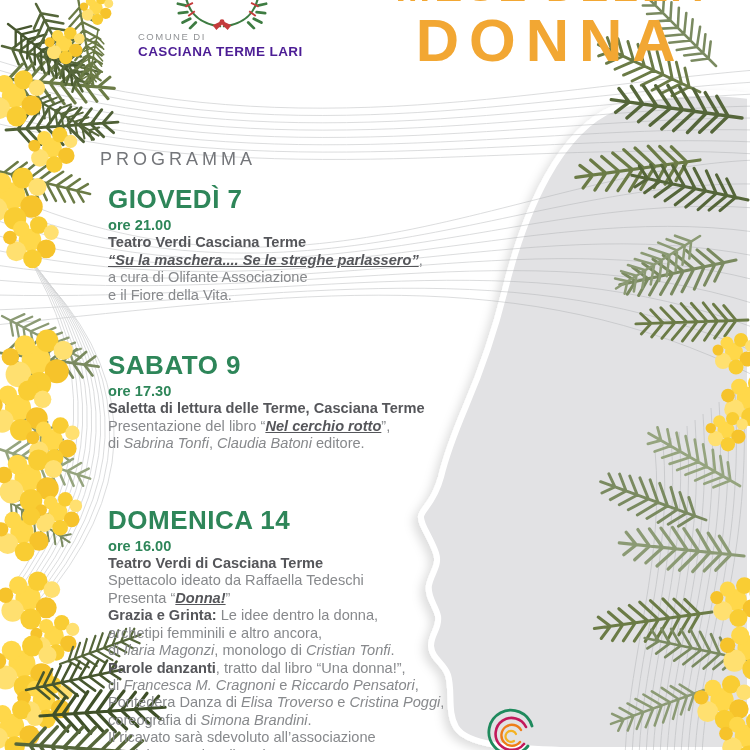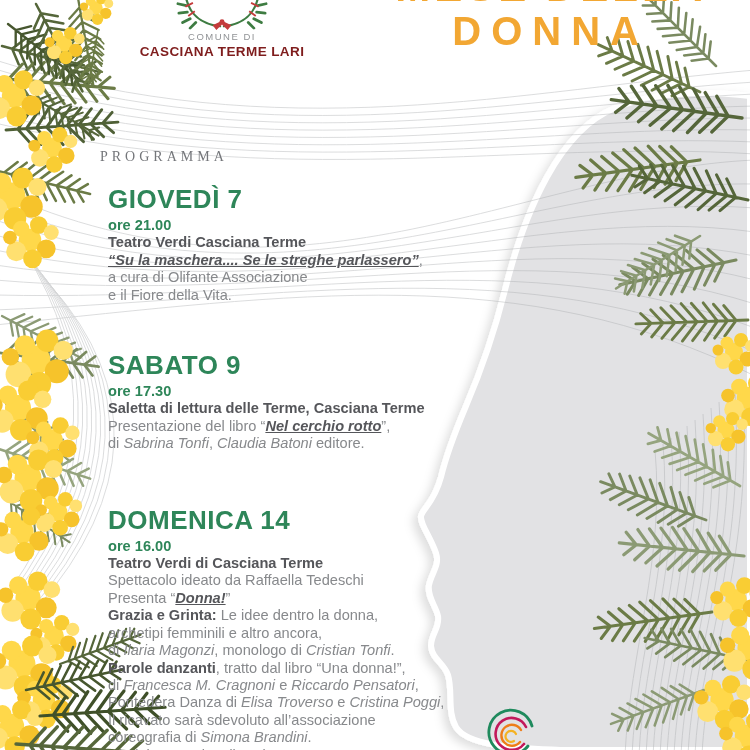--- a/index.html
+++ b/index.html
@@ -1,32 +1,32 @@
 <!DOCTYPE html>
 <html style="--orange: #F2A733; --green: #2E8659; --dark: #55565A; --gray: #87898C;"><head>
 <meta charset="utf-8">
 <style>
   html,body{margin:0;padding:0;background:#fff;}
   .poster{position:relative;width:750px;height:750px;background:#fff;overflow:hidden;
           font-family:"Liberation Sans",sans-serif;}
   svg{display:block;}
   .bg{position:absolute;left:0;top:0;z-index:1;}
   
-  .logo{position:absolute;left:138px;top:0;width:168px;text-align:center;z-index:3;}
+  .logo{position:absolute;left:138px;top:0;width:168px;text-align:left;z-index:3;}
   .logo .wreath{margin:0 auto;}
   .logo .muni-label{font-size:9.5px;letter-spacing:1.5px;color:#919396;margin-top:1px;}
-  .logo .muni-name{font-size:13.5px;font-weight:700;letter-spacing:.4px;color:#7f1d1d;margin-top:2px;}
+  .logo .muni-name{font-size:13.5px;font-weight:700;letter-spacing:.4px;color:#4c1d95;margin-top:2px;}
   
   .title{position:absolute;top:-34px;right:44px;text-align:center;z-index:3;
          color:var(--orange,#F2A733);font-weight:700;line-height:1;}
   .title .t1{font-size:42px;letter-spacing:4px;}
-  .title .t2{font-size:40px;letter-spacing:10px;margin-top:3px;}
+  .title .t2{font-size:60px;letter-spacing:10px;margin-top:3px;}
   
-  .programma{position:absolute;left:100px;top:149px;font-size:14px;letter-spacing:4px;
-             color:#74767A;z-index:3;font-family:Liberation Serif, serif;}
+  .programma{position:absolute;left:100px;top:149px;font-size:18px;letter-spacing:4px;
+             color:#74767A;z-index:3;}
   .program{position:absolute;left:100px;top:176px;width:378px;z-index:3;}
   .event{margin:8px;}
   .event:nth-child(2){margin-top:46px;}
   .event:nth-child(3){margin-top:52px;}
   .event h3{margin:0 0 3px 0;font-size:26px;line-height:30px;font-weight:700;
             letter-spacing:.5px;color:var(--green,#2E8659);}
   .event p{margin:0;line-height:17.4px;font-size:14.6px;}
   .event .time{font-weight:700;color:var(--green,#2E8659);}
   .event .venue{font-weight:700;color:var(--dark,#55565A);}
   .event .line{color:var(--gray,#87898C);}
@@ -231,22 +231,22 @@
         <p class="time">ore 16.00</p>
         <p class="venue">Teatro Verdi di Casciana Terme</p>
         <p class="line"><span class="s-n">Spettacolo ideato da Raffaella Tedeschi</span></p>
         <p class="line"><span class="s-n">Presenta “</span><span class="s-bi">Donna!</span><span class="s-n">”</span></p>
         <p class="line"><span class="s-b">Grazia e Grinta:</span><span class="s-n"> Le idee dentro la donna,</span></p>
         <p class="line"><span class="s-n">archetipi femminili e altro ancora,</span></p>
         <p class="line"><span class="s-n">di </span><span class="s-i">Ilaria Magonzi</span><span class="s-n">, monologo di </span><span class="s-i">Cristian Tonfi</span><span class="s-n">.</span></p>
         <p class="line"><span class="s-b">Parole danzanti</span><span class="s-n">, tratto dal libro “Una donna!”,</span></p>
         <p class="line"><span class="s-n">di </span><span class="s-i">Francesca M. Cragnoni</span><span class="s-n"> e </span><span class="s-i">Riccardo Pensatori</span><span class="s-n">,</span></p>
         <p class="line"><span class="s-n">Pontedera Danza di </span><span class="s-i">Elisa Troverso</span><span class="s-n"> e </span><span class="s-i">Cristina Poggi</span><span class="s-n">,</span></p>
+        <p class="line"><span class="s-n">coreografia di </span><span class="s-i">Simona Brandini</span><span class="s-n">.</span></p>
         <p class="line"><span class="s-n">Il ricavato sarà sdevoluto all’associazione</span></p>
-        <p class="line"><span class="s-n">coreografia di </span><span class="s-i">Simona Brandini</span><span class="s-n">.</span></p>
         <p class="line"><span class="s-i">Bhalobasa Onlus di Perignano.</span></p>
       </section>
     </main>
 
   <svg class="spiral" width="64" height="44" viewBox="0 0 64 44">
     <g fill="none" stroke-linecap="round">
       <path d="M52 18 A22 22 0 1 0 48 38" stroke="#1F8A5D" stroke-width="2.8"></path>
       <path d="M46 19 A16 16 0 1 0 44 36" stroke="#C2195B" stroke-width="2.6"></path>
       <path d="M41 22 A10.5 10.5 0 1 0 40 34" stroke="#EE7D18" stroke-width="2.4"></path>
       <path d="M36 26 A5.5 5.5 0 1 0 34 33" stroke="#F4B223" stroke-width="2.2"></path>

